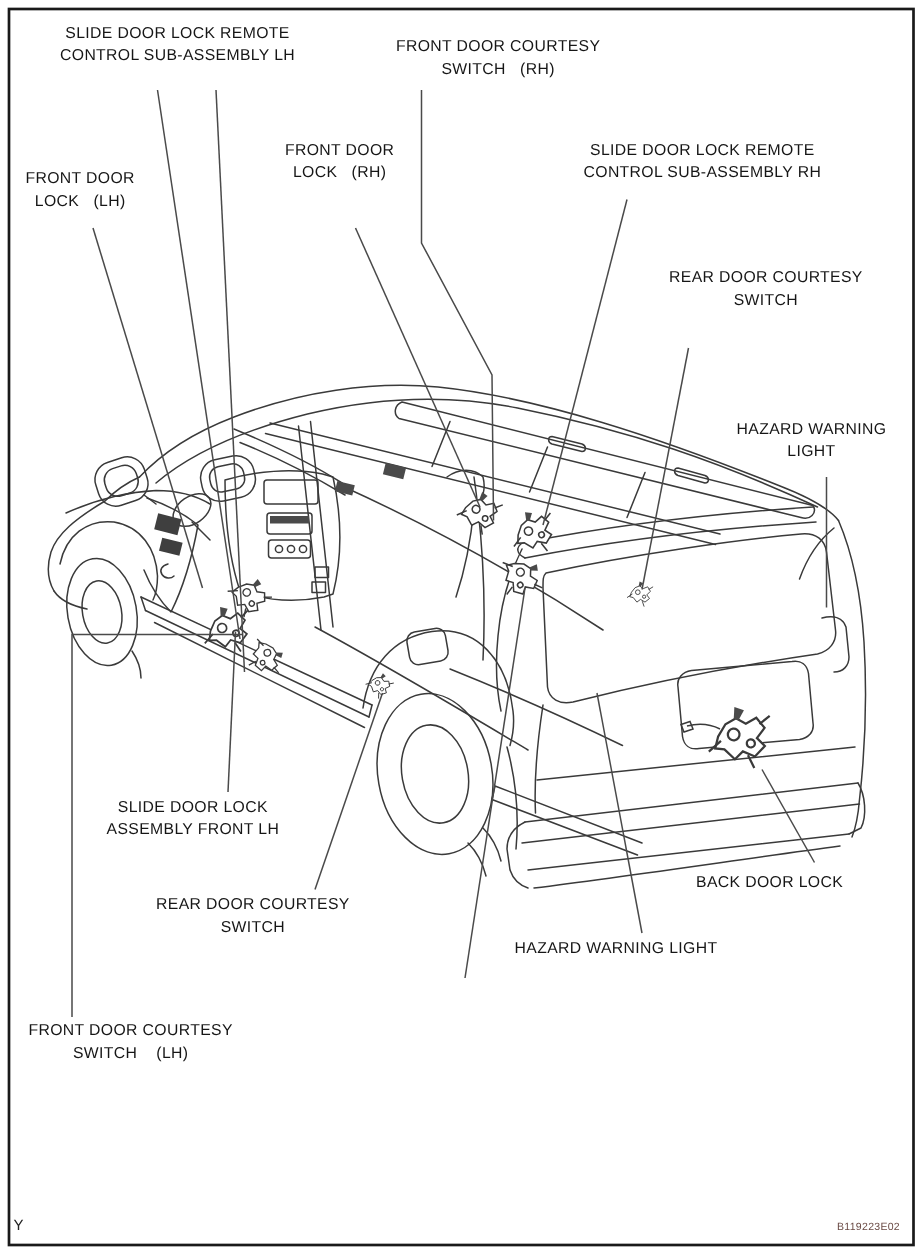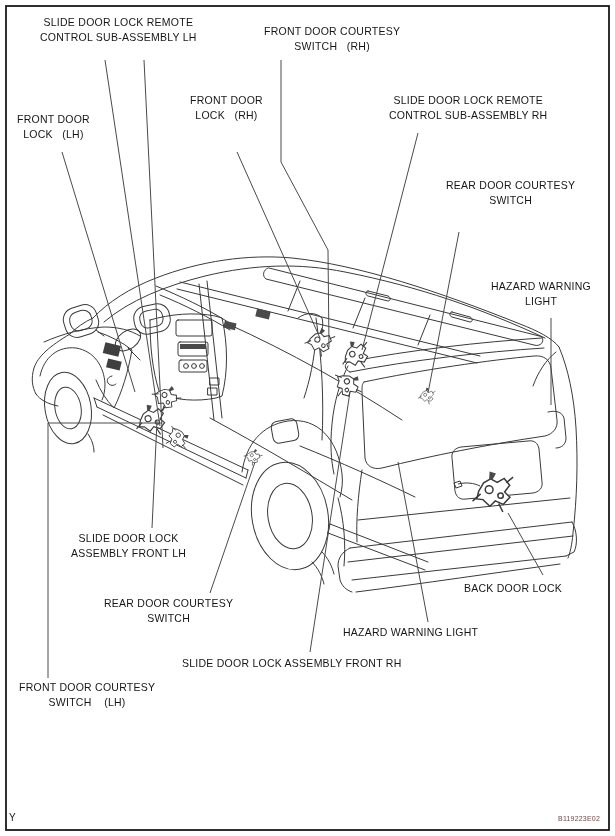--- a/index.html
+++ b/index.html
@@ -177,21 +177,20 @@
 <div class="callout" style="left:17px;top:112px;">FRONT DOOR
 LOCK   (LH)</div>
 <div class="callout" style="left:446px;top:178px;">REAR DOOR COURTESY
 SWITCH</div>
 <div class="callout" style="left:491px;top:279px;">HAZARD WARNING
 LIGHT</div>
 <div class="callout" style="left:71px;top:531px;">SLIDE DOOR LOCK
 ASSEMBLY FRONT LH</div>
 <div class="callout" style="left:104px;top:596px;">REAR DOOR COURTESY
 SWITCH</div>
-<div class="callout" style="left:182px;top:656px;">SLIDE DOOR LOCK ASSEMBLY FRONT RH</div>
 <div class="callout" style="left:343px;top:625px;">HAZARD WARNING LIGHT</div>
 <div class="callout" style="left:464px;top:581px;">BACK DOOR LOCK</div>
 <div class="callout" style="left:19px;top:680px;">FRONT DOOR COURTESY
 SWITCH    (LH)</div>
 
 <div class="corner-mark" style="left:9px;top:812px;">Y</div>
 <div class="figure-code" style="right:15px;top:815px;">B119223E02</div>
 
 </div>
 

